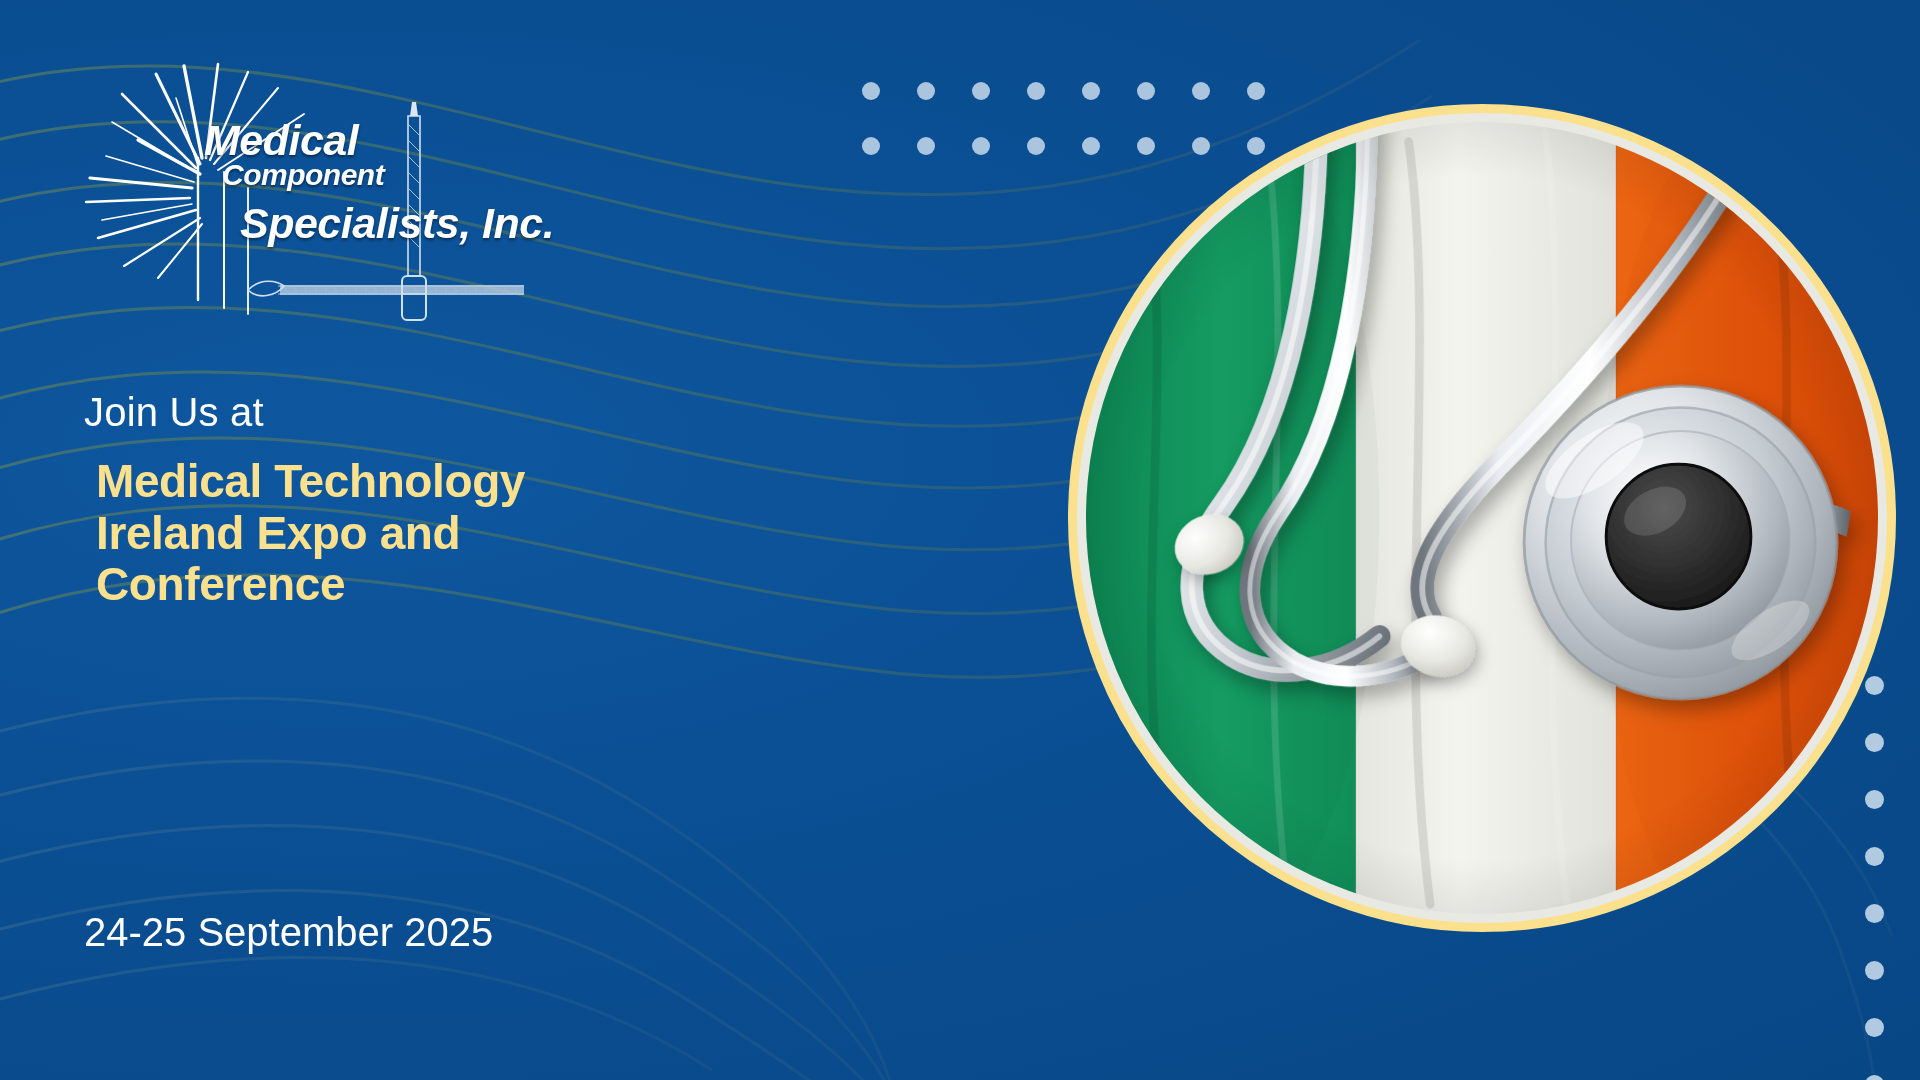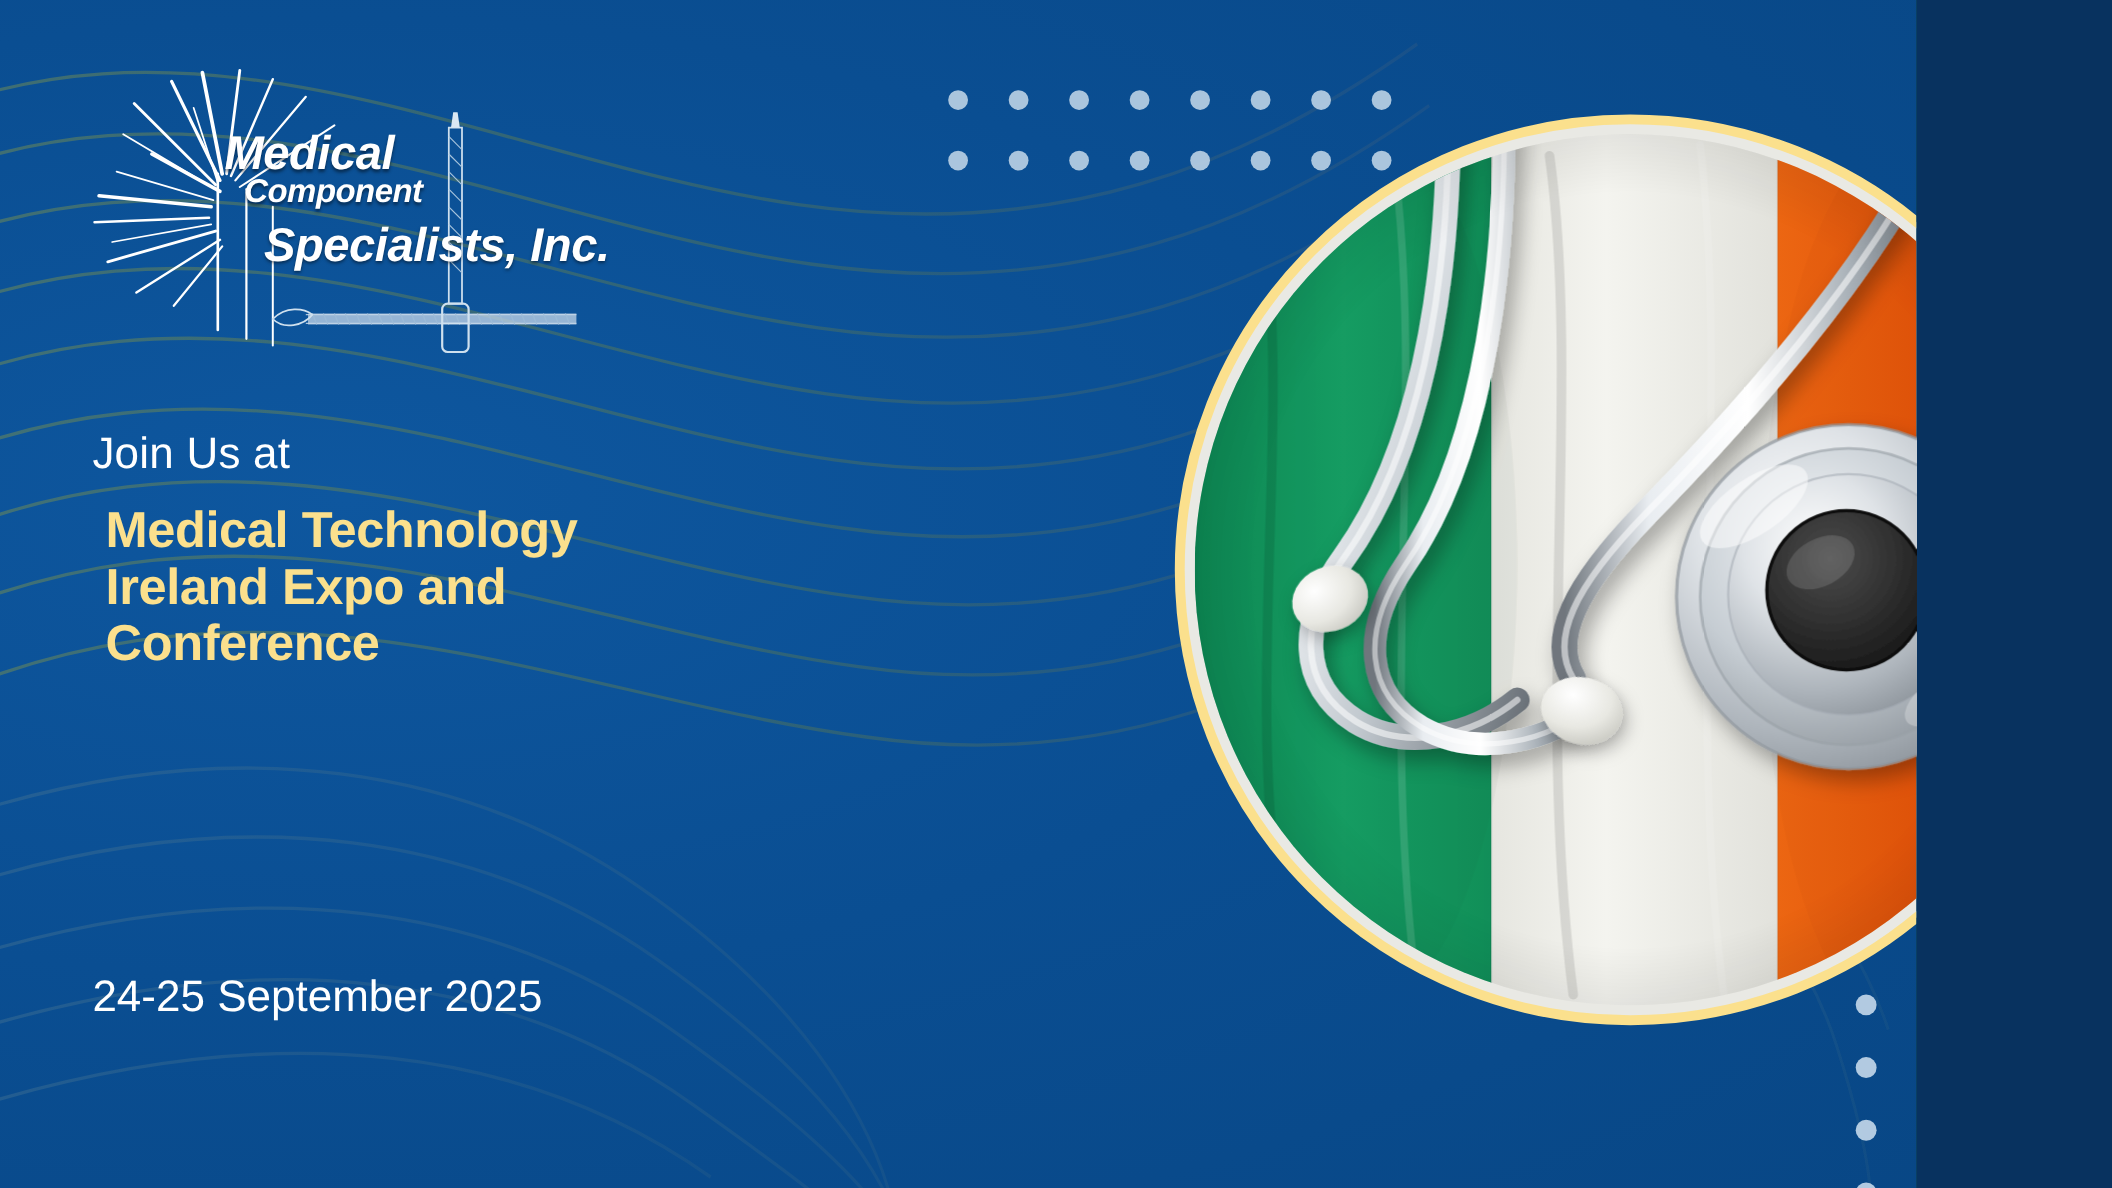--- a/index.html
+++ b/index.html
@@ -7,21 +7,21 @@
     margin: 0; padding: 0;
     background: #08325f;
   }
   body {
     font-family: "Liberation Sans", sans-serif;
     -webkit-font-smoothing: antialiased;
   }
 
   #banner {
     position: relative;
-    width: 1742px;
+    width: 1920px;
     height: 1080px;
     overflow: hidden;
     background: #0f766e;
   }
 
   
   .bg-base {
     position: absolute; inset: 0;
     background:
       radial-gradient(120% 90% at 18% 42%, #0e579f 0%, #0a4e92 45%, #084684 100%);
@@ -114,21 +114,21 @@
     color: #fbe08d;
     font-size: 46px;
     font-weight: 700;
     line-height: 1.12;
     letter-spacing: -0.4px;
   }
   .headline .hl { display: block; white-space: nowrap; }
 
   .details {
     position: absolute;
-    left: 84px; top: 880px;
+    left: 84px; top: 906px;
     color: #ffffff;
     font-size: 40px;
     font-weight: 400;
     line-height: 1.30;
   }
   .details .d { display: block; white-space: nowrap; }
 
   
   .photo-ring {
     position: absolute;

